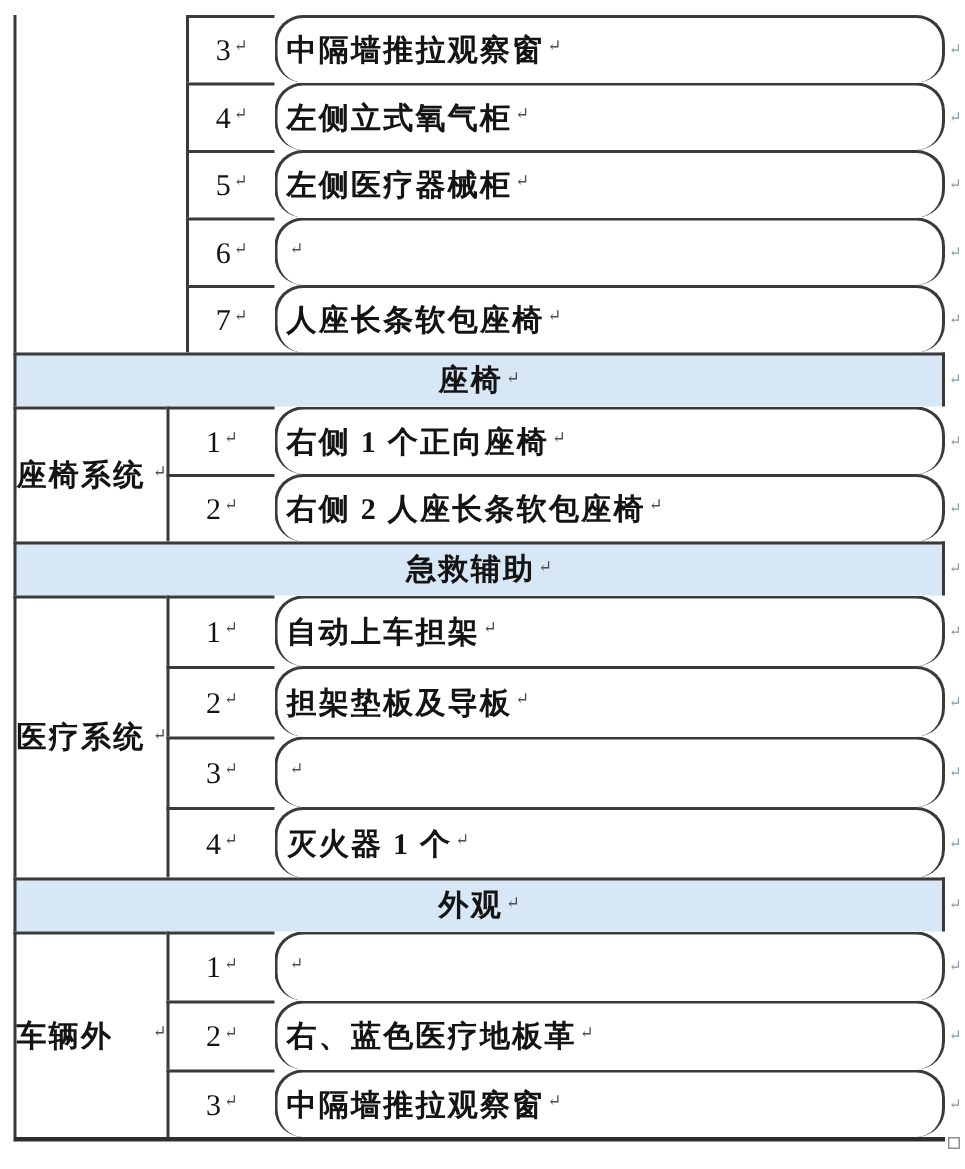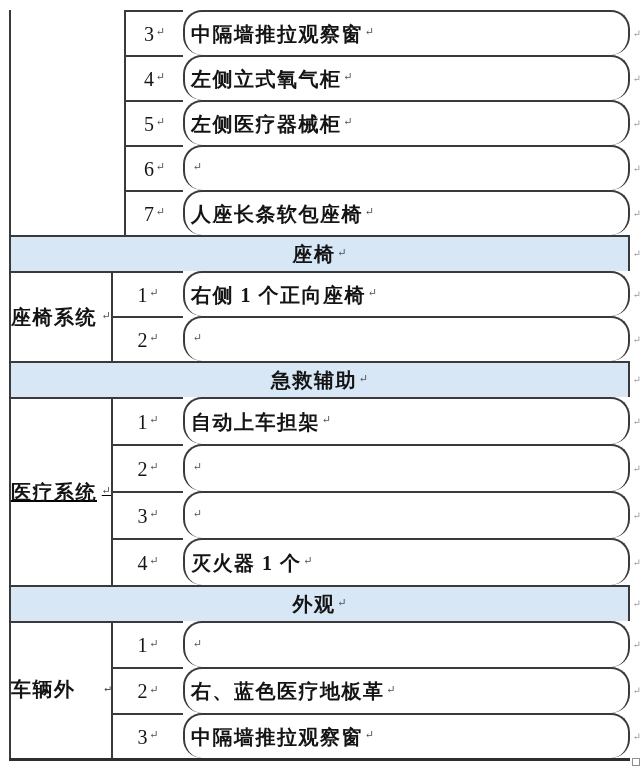--- a/index.html
+++ b/index.html
@@ -124,48 +124,50 @@
         <div class="cell desc">
           <span class="txt">右侧 1 个正向座椅</span>
           <span class="pmark">↵</span>
           <span class="emark">↵</span>
         </div>
         <div class="cell num">
           <span class="txt">2</span>
           <span class="pmark">↵</span>
         </div>
         <div class="cell desc">
+          <span class="txt">右侧 2 人座长条软包座椅</span>
           <span class="pmark">↵</span>
           <span class="emark">↵</span>
         </div>
       </div>
       <div class="band">
         <span class="txt">急救辅助</span>
         <span class="pmark">↵</span>
         <span class="emark">↵</span>
       </div>
       <div class="section" style="grid-template-columns: 102px 72px 1fr; grid-template-rows: repeat(4, 47px);">
-        <div class="cell cat" style="grid-area: 1 / 1 / span 4; text-decoration: underline;">
+        <div class="cell cat" style="grid-area: 1 / 1 / span 4;">
           <span class="txt">医疗系统</span>
           <span class="pmark">↵</span>
         </div>
         <div class="cell num">
           <span class="txt">1</span>
           <span class="pmark">↵</span>
         </div>
         <div class="cell desc">
           <span class="txt">自动上车担架</span>
           <span class="pmark">↵</span>
           <span class="emark">↵</span>
         </div>
         <div class="cell num">
           <span class="txt">2</span>
           <span class="pmark">↵</span>
         </div>
         <div class="cell desc">
+          <span class="txt">担架垫板及导板</span>
           <span class="pmark">↵</span>
           <span class="emark">↵</span>
         </div>
         <div class="cell num">
           <span class="txt">3</span>
           <span class="pmark">↵</span>
         </div>
         <div class="cell desc">
           <span class="pmark">↵</span>
           <span class="emark">↵</span>
@@ -179,21 +181,21 @@
           <span class="pmark">↵</span>
           <span class="emark">↵</span>
         </div>
       </div>
       <div class="band">
         <span class="txt">外观</span>
         <span class="pmark">↵</span>
         <span class="emark">↵</span>
       </div>
       <div class="section" style="grid-template-columns: 102px 72px 1fr; grid-template-rows: 46px 46px 45px;">
-        <div class="cell cat" style="grid-area: 1 / 1 / span 3; font-family: Liberation Mono, monospace;">
+        <div class="cell cat" style="grid-area: 1 / 1 / span 3;">
           <span class="txt">车辆外</span>
           <span class="pmark">↵</span>
         </div>
         <div class="cell num">
           <span class="txt">1</span>
           <span class="pmark">↵</span>
         </div>
         <div class="cell desc">
           <span class="pmark">↵</span>
           <span class="emark">↵</span>

